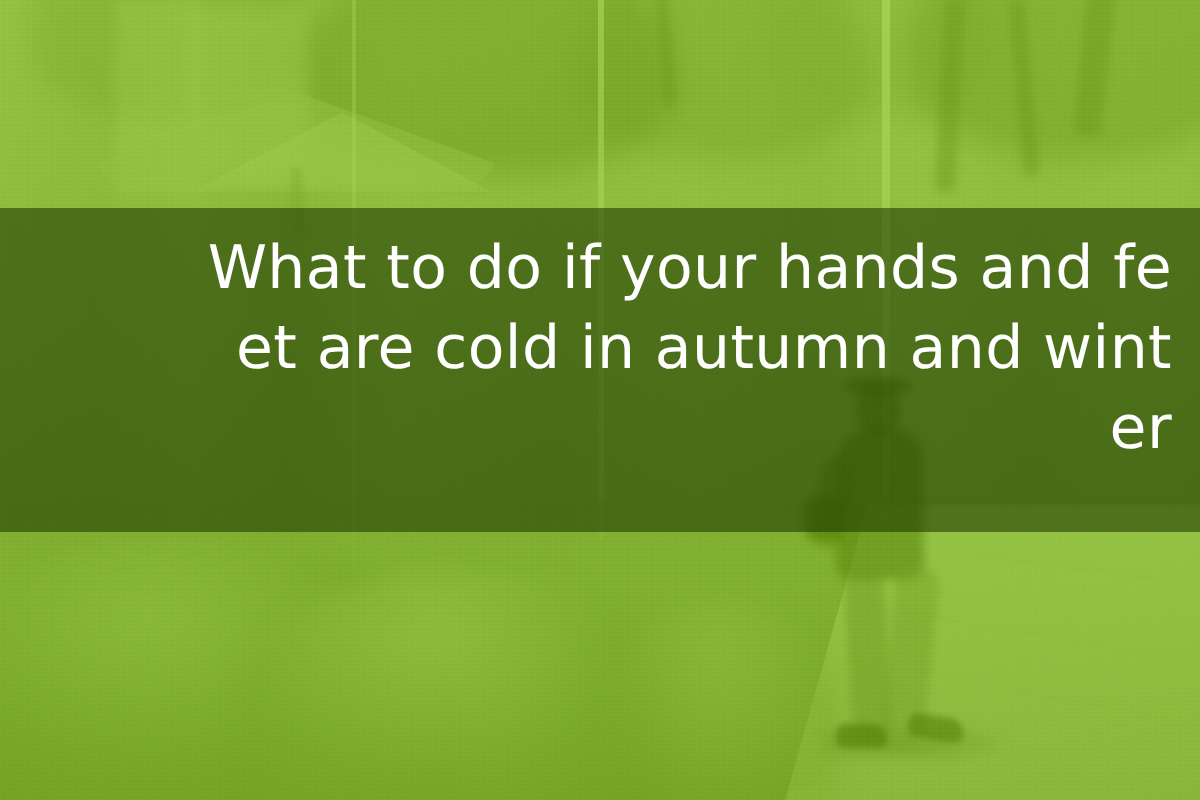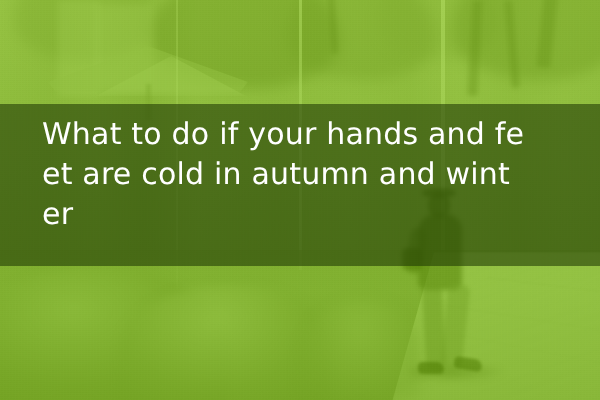--- a/index.html
+++ b/index.html
@@ -8,20 +8,21 @@
     padding: 0;
     background: #000;
   }
   #card {
     position: relative;
     width: 600px;
     height: 400px;
     overflow: hidden;
     font-family: "DejaVu Sans", "Liberation Sans", sans-serif;
     background: #8cb83c;
+    text-align: right;
   }
 
   
   .photo {
     position: absolute;
     inset: 0;
     overflow: hidden;
   }
 
   

